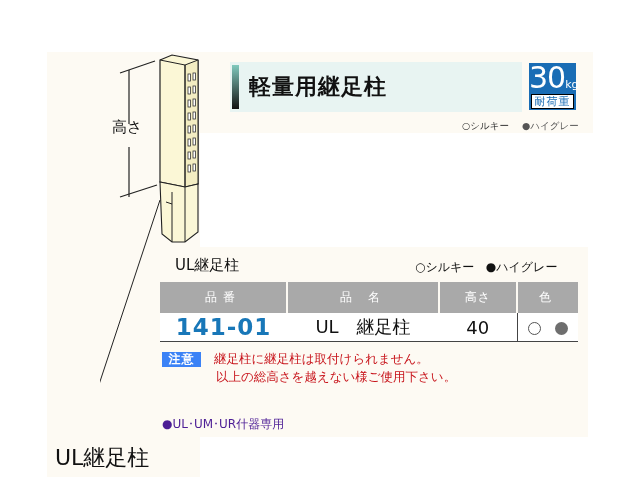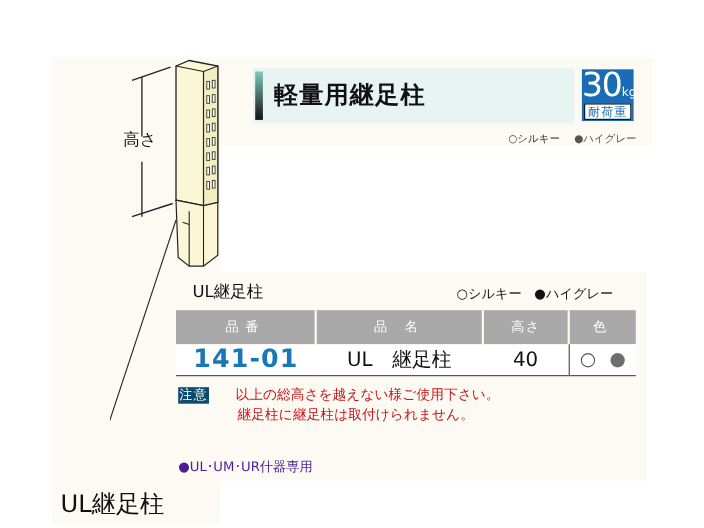--- a/index.html
+++ b/index.html
@@ -34,22 +34,22 @@
   table.spec{position:absolute;left:160px;top:282px;width:418px;border-collapse:collapse;table-layout:fixed;}
   table.spec th{background:#a9a9a9;color:#fff;font-weight:normal;font-size:12px;height:31px;
        border-right:2px solid #fdfaf3;letter-spacing:6px;padding:0;}
   table.spec th:last-child{border-right:none;}
   table.spec td{background:#fff;height:28px;font-size:18px;text-align:center;padding:0;border-bottom:1.5px solid #444;}
   table.spec td.code{color:#1877b8;font-weight:bold;font-size:23px;letter-spacing:1px;}
   table.spec td.color{border-left:1px solid #444;}
   .dot-w{display:inline-block;width:11px;height:11px;border:1px solid #555;border-radius:50%;background:#fff;margin-right:14px;vertical-align:middle;}
   .dot-g{display:inline-block;width:13px;height:13px;border-radius:50%;background:#6e6e6e;vertical-align:middle;}
 
-  .note-label{position:absolute;left:162px;top:352px;width:28px;height:15px;background:#0c4a6e;color:#fff;
-       font-size:12px;line-height:15px;text-align:center;letter-spacing:1px;}
+  .note-label{position:absolute;left:162px;top:352px;width:39px;height:15px;background:#3b82f6;color:#fff;
+       font-size:12px;line-height:15px;text-align:center;letter-spacing:1px;font-weight:bold;}
   .note-lines{position:absolute;left:216px;top:350px;color:#c8161d;font-size:12.5px;line-height:18px;}
   .note-lines div:first-child{margin-left:-2px;}
   .foot-note{position:absolute;left:162px;top:416px;font-size:12px;color:#4c1d95;}
   .big-label{position:absolute;left:55px;top:443px;font-size:22px;color:#111;}
 </style>
 </head>
 <body>
 
 <div class="panel" id="p-top"></div>
 <div class="panel" id="p-left"></div>
@@ -136,18 +136,18 @@
       <td>40</td>
       <td class="color">
         <span class="dot-w"></span><span class="dot-g"></span>
       </td>
     </tr>
   </tbody>
 </table>
 
 <div class="note-label">注意</div>
 <div class="note-lines">
+  <div>継足柱に継足柱は取付けられません。</div>
   <div>以上の総高さを越えない様ご使用下さい。</div>
-  <div>継足柱に継足柱は取付けられません。</div>
 </div>
 
 <div class="foot-note">●UL･UM･UR什器専用</div>
 <div class="big-label">UL継足柱</div>
 
 </body></html>

